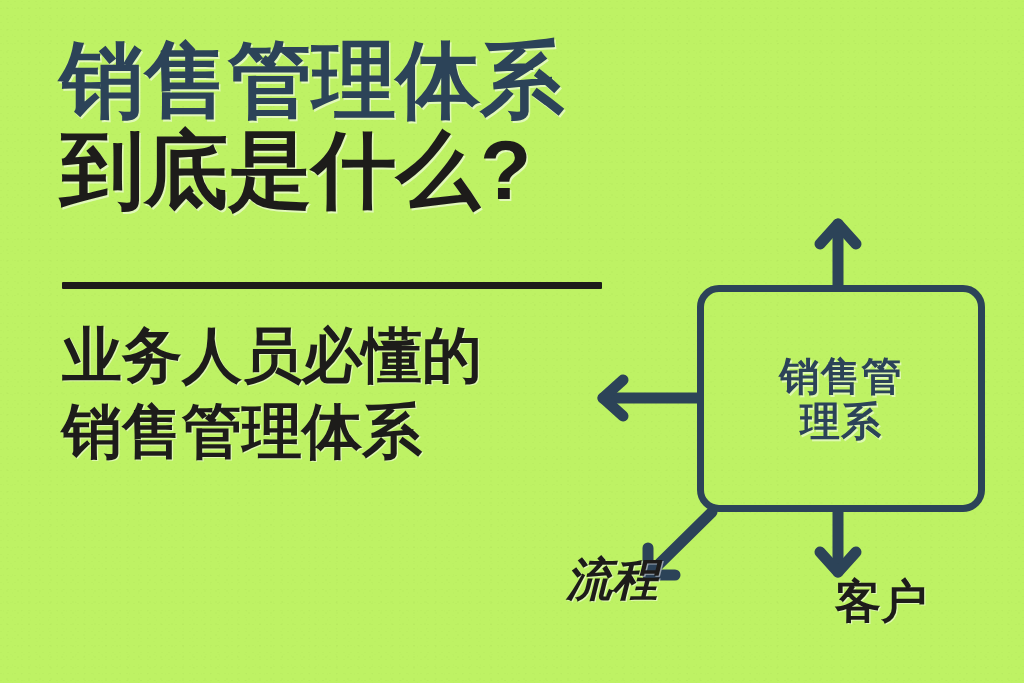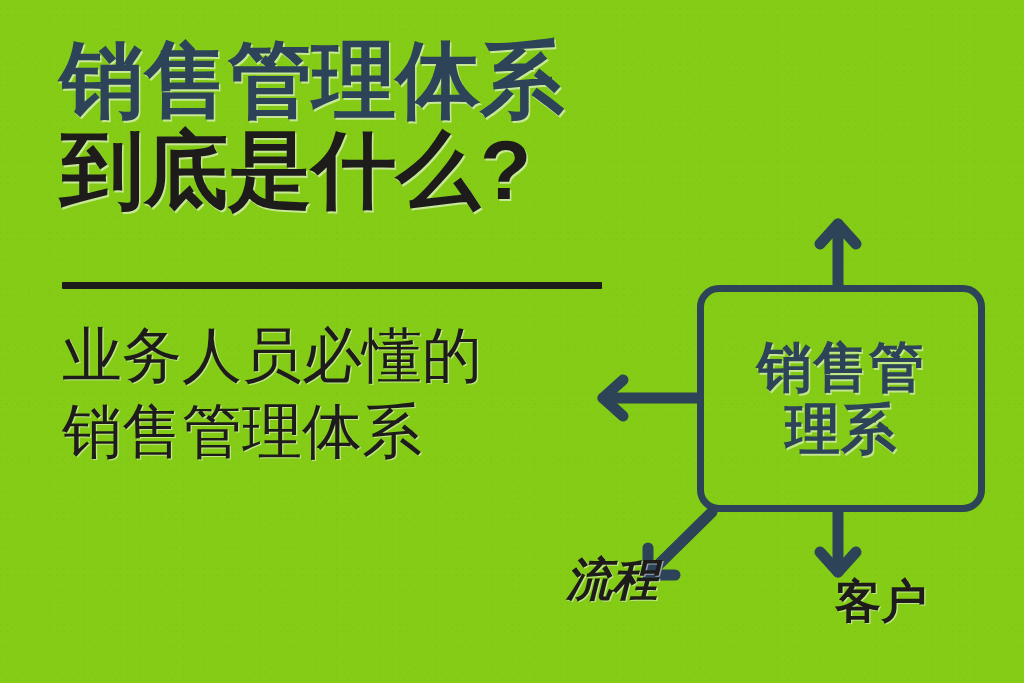--- a/index.html
+++ b/index.html
@@ -6,21 +6,21 @@
   html, body {
     margin: 0;
     padding: 0;
     background: #ffffff;
   }
   #poster {
     position: relative;
     width: 1024px;
     height: 683px;
     overflow: hidden;
-    background: #84cc16;
+    background: #bef264;
     font-family: "Liberation Sans", "DejaVu Sans", sans-serif;
     -webkit-font-smoothing: antialiased;
   }
 
   
   #paper-grain {
     position: absolute;
     inset: 0;
     pointer-events: none;
     background-image:
@@ -64,21 +64,21 @@
   #subtitle-block {
     position: absolute;
     left: 62px;
     top: 318px;
     width: 600px;
   }
   .subtitle-line {
     display: block;
     font-size: 60px;
     line-height: 1.27;
-    font-weight: 400;
+    font-weight: 700;
     color: #1d1c1a;
     white-space: nowrap;
     text-shadow: 1.2px 1.2px 0 rgba(255,255,255,.5);
   }
 
   
   #diagram {
     position: absolute;
     left: 540px;
     top: 120px;
@@ -115,21 +115,21 @@
     box-sizing: border-box;
     border: 7px solid #2c4358;
     border-radius: 22px;
     background: transparent;
     display: flex;
     flex-direction: column;
     align-items: center;
     justify-content: center;
   }
   #center-box-text {
-    font-size: 55px;
+    font-size: 40px;
     line-height: 1.12;
     font-weight: 700;
     color: #2c4358;
     text-align: center;
     letter-spacing: 1px;
     text-shadow: 1.5px 1.5px 0 rgba(255,255,255,.5);
   }
   #center-box-text span { display: block; }
 </style>
 </head>

